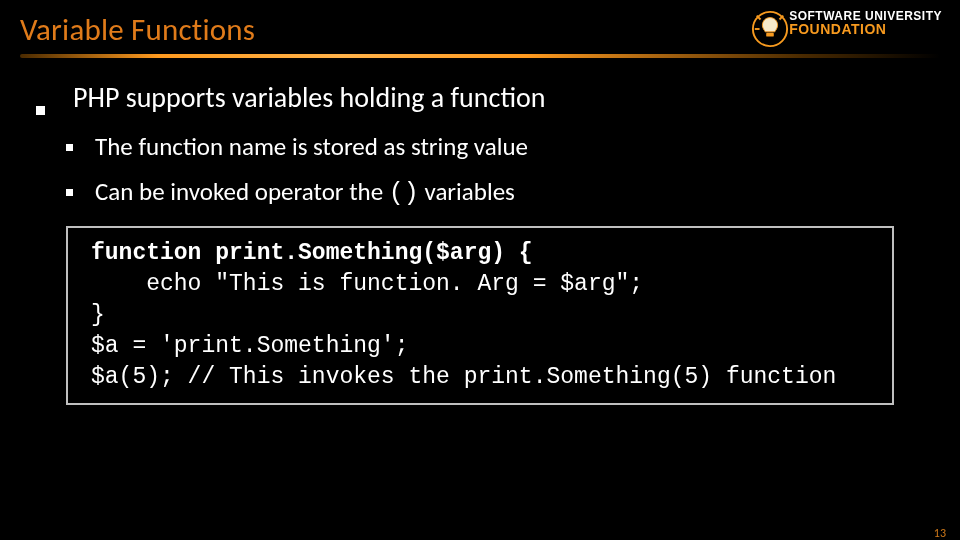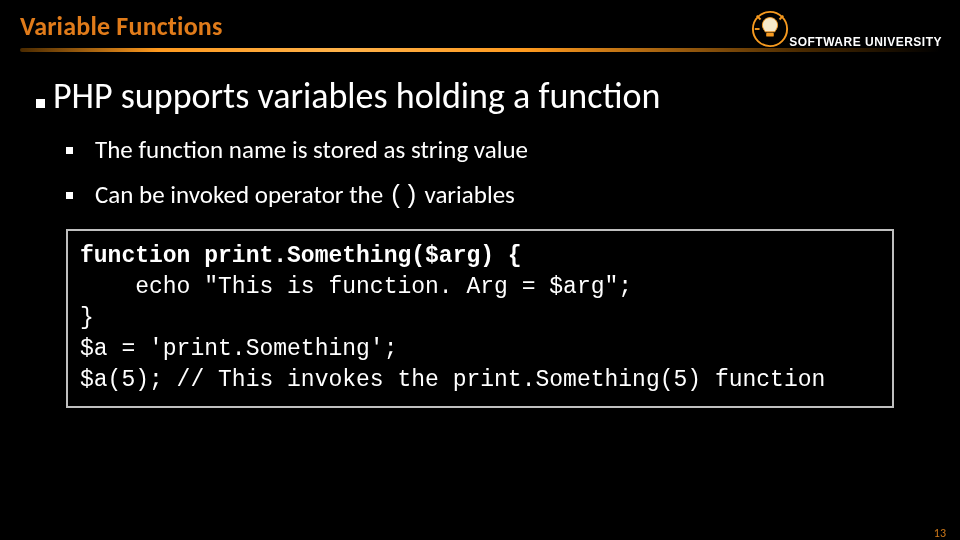--- a/index.html
+++ b/index.html
@@ -17,57 +17,57 @@
     width: 960px;
     height: 540px;
     background: #000;
     color: #fff;
   }
   .title-row {
     position: relative;
     padding: 10px 20px 4px 20px;
   }
   .title {
-    font-size: 26px;
-    font-weight: 700;
+    font-size: 31px;
+    font-weight: 400;
     color: #e07b1a;
     letter-spacing: 0.2px;
   }
   .underline {
     margin-top: 6px;
     height: 4px;
     width: 100%;
     background: linear-gradient(to right,
       #4a2a00 0%, #ff9a1f 15%, #ffb24a 35%, #ff9a1f 55%, #4a2a00 85%, #000 100%);
     border-radius: 2px;
   }
   .logo {
     position: absolute;
     top: 10px;
     right: 18px;
     display: flex;
-    align-items: flex-end;
+    align-items: flex-start;
     gap: 0;
   }
   .logo-text {
     text-align: left;
     line-height: 1.0;
     font-family: "Arial Narrow", Arial, sans-serif;
     letter-spacing: 0.5px;
   }
   .logo-line1 { font-size: 12px; color: #fff; font-weight: 600; }
   .logo-line2 { font-size: 14px; color: #f79a1f; font-weight: 700; }
   .content {
     padding: 18px 36px 0 36px;
   }
   .bullet-l1 {
     display: flex;
-    align-items: center;
-    gap: 8px;
-    font-size: 36px;
+    align-items: flex-end;
+    gap: 28px;
+    font-size: 28px;
     color: #fff;
     margin-bottom: 16px;
   }
   .bullet-l2 {
     display: flex;
     align-items: flex-start;
     gap: 22px;
     font-size: 25px;
     color: #fff;
     margin: 0 0 14px 30px;
@@ -87,21 +87,21 @@
     flex-shrink: 0;
   }
   .mono-inline {
     font-family: "Consolas", "Courier New", monospace;
     font-size: 25px;
   }
   .code-block {
     margin: 18px 30px 0 30px;
     border: 2px solid #bfbfbf;
     background: rgba(0,0,0,0.35);
-    padding: 10px 14px 10px 12px;
+    padding: 10px 14px 10px 23px;
     font-family: "Consolas", "Courier New", monospace;
     font-size: 23px;
     line-height: 1.35;
     color: #fff;
     white-space: pre;
   }
   .kw   { color: #fff; font-weight: 700; }
   .fn   { color: #fff; }
   .cmt  { color: #fff; }
   .page-num {
@@ -121,20 +121,21 @@
     <svg width="38" height="38" viewBox="0 0 40 40">
       <circle cx="20" cy="20" r="18" fill="none" stroke="#f79a1f" stroke-width="2"></circle>
       <path d="M20 8 c-5 0 -8 4 -8 8 c0 3 2 5 3 7 h10 c1 -2 3 -4 3 -7 c0 -4 -3 -8 -8 -8 z" fill="#f7e9c8" stroke="#f79a1f" stroke-width="1"></path>
       <rect x="16" y="24" width="8" height="4" rx="1" fill="#f79a1f"></rect>
       <line x1="6" y1="6" x2="10" y2="10" stroke="#f79a1f" stroke-width="2"></line>
       <line x1="34" y1="6" x2="30" y2="10" stroke="#f79a1f" stroke-width="2"></line>
       <line x1="4" y1="20" x2="9" y2="20" stroke="#f79a1f" stroke-width="2"></line>
     </svg>
     <div class="logo-text">
       <div class="logo-line1">SOFTWARE UNIVERSITY</div>
+      <div class="logo-line2">FOUNDATION</div>
     </div>
   </div>
 
   <div class="title-row">
     <div class="title">Variable Functions</div>
     <div class="underline"></div>
   </div>
 
   <div class="content">
 

